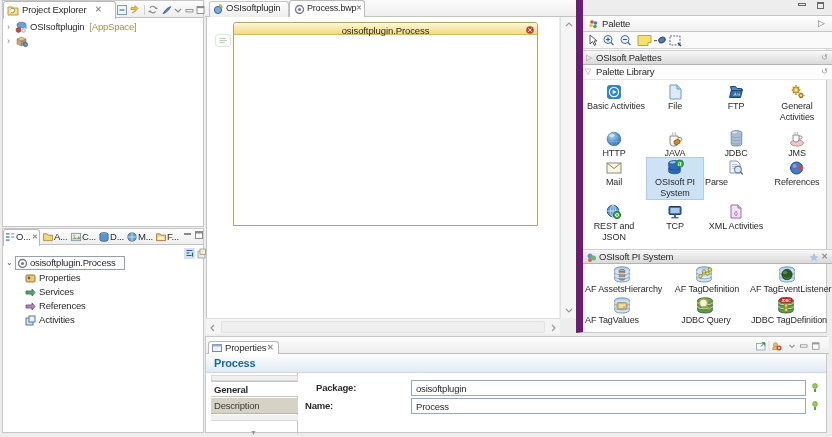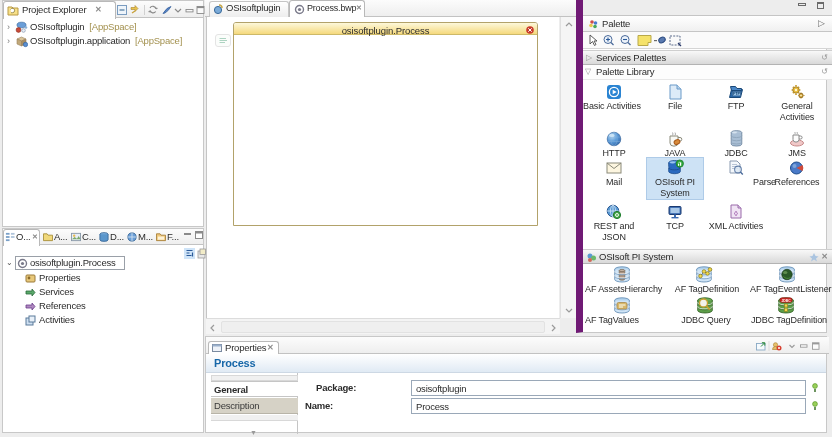--- a/index.html
+++ b/index.html
@@ -52,21 +52,20 @@
           <circle cx="11" cy="6.5" r="1.3" fill="#8ab0d8"></circle>
         </svg>
     <div class="abs txt" style="left:27px; top:20px;">OSIsoftplugin&nbsp; <span style="color:#a3914f;">[AppSpace]</span></div>
     <div class="abs" style="left:4px; top:35px; color:#7a7a7a; font-size:9px;">›</div>
     <svg class="abs" style="left:12px; top:34px;" width="13" height="13" viewBox="0 0 13 13">
           <path d="M2 4 l4.5 -2 4.5 2 -4.5 2 z" fill="#d8c49a" stroke="#9a825a" stroke-width="0.6"></path>
           <path d="M2 4 v5 l4.5 2 v-5 z" fill="#c0a87a" stroke="#9a825a" stroke-width="0.6"></path>
           <path d="M11 4 v5 l-4.5 2 v-5 z" fill="#a88e62" stroke="#9a825a" stroke-width="0.6"></path>
           <circle cx="10.5" cy="9.5" r="2.2" fill="#5a8fd0" stroke="#2a5a9a" stroke-width="0.6"></circle>
         </svg>
-    <div class="abs txt" style="left:27px; top:34px;">OSIsoftplugin.application&nbsp; <span style="color:#a3914f;">[AppSpace]</span></div>
   </div>
 
   <div class="abs" style="left:0; top:228px; width:202px; height:205px; border:1px solid #c8c8c8; background:#fff;">
     <div class="abs tabbar" style="left:0; top:0; width:200px; height:16px;"></div>
     <div class="abs seltab" style="left:0; top:0; width:37px; height:17px;"></div>
     <svg class="abs" style="left:2px; top:3px;" width="10" height="10" viewBox="0 0 11 11">
           <rect x="1" y="1" width="4" height="2" fill="#7aa0c8"></rect>
           <rect x="1" y="4.5" width="4" height="2" fill="#7aa0c8"></rect>
           <rect x="1" y="8" width="4" height="2" fill="#7aa0c8"></rect>
           <rect x="6.5" y="1" width="4" height="2" fill="#b0c4da"></rect>
@@ -222,38 +221,38 @@
       <path d="M50 2.5 h13 v7 l-3 0 0 3 -10 -0 z" fill="#f5e26a" stroke="#b8a84a" transform="translate(0,-1)"></path>
       <rect x="66" y="6" width="3" height="1.2" fill="#6a6a6a"></rect>
       <ellipse cx="74" cy="6" rx="3.4" ry="2.6" fill="#5a7ab0" stroke="#2a4a80" transform="rotate(-30 74 6)"></ellipse>
       <rect x="82" y="2" width="10" height="9" fill="none" stroke="#5a6a8a" stroke-dasharray="2 1.2" stroke-width="1"></rect>
           <path d="M90 9 l3 3" stroke="#2a3a6a" stroke-width="1.2"></path>
     </svg>
   </div>
 
   <div class="abs hdr" style="left:0; top:50px; width:249px; height:15px;">
     <div class="abs" style="left:3px; top:2px; color:#9a9a9a; font-size:8px;">▷</div>
-    <div class="abs txt" style="left:13px; top:1px;">Services Palettes</div>
+    <div class="abs txt" style="left:13px; top:1px;">OSIsoft Palettes</div>
     <div class="abs" style="right:4px; top:2px; color:#9a9a9a; font-size:8px;">↺</div>
   </div>
 
   <div class="abs" style="left:0; top:65px; width:249px; height:15px; background:#fdfdfd; border-bottom:1px solid #e8e8e8;">
     <div class="abs" style="left:2px; top:2px; color:#9a9a9a; font-size:8px;">▽</div>
     <div class="abs txt" style="left:13px; top:1px;">Palette Library</div>
     <div class="abs" style="right:4px; top:2px; color:#9a9a9a; font-size:8px;">↺</div>
   </div>
 
   <div class="abs" style="left:63px; top:157px; width:58px; height:43px; background:#cde2f5; border:1px solid #aecbe8;"></div>
 
   <svg class="abs" style="left:23px; top:84px;" width="16" height="16" viewBox="0 0 16 16">
         <rect x="1" y="1" width="14" height="14" rx="3" fill="#2a84d2"></rect>
         <circle cx="8" cy="8" r="4.6" fill="none" stroke="#fff" stroke-width="1.3"></circle>
         <path d="M6.7 5.8 l4 2.2 -4 2.2 z" fill="#fff"></path>
       </svg>
-  <div class="abs small" style="left:0px; top:101px; width:62px; text-align:left;">Basic Activities</div>
+  <div class="abs small" style="left:0px; top:101px; width:62px; text-align:right;">Basic Activities</div>
   <svg class="abs" style="left:84px; top:84px;" width="16" height="16" viewBox="0 0 16 16">
         <path d="M3 1 h7 l4 4 v10 H3 z" fill="#ddebf8" stroke="#6a9ac8"></path>
         <path d="M10 1 l0 4 4 0" fill="#b8d4ee" stroke="#6a9ac8"></path>
       </svg>
   <div class="abs small" style="left:61px; top:101px; width:62px; text-align:center;">File</div>
   <svg class="abs" style="left:145px; top:84px;" width="16" height="16" viewBox="0 0 16 16">
         <path d="M1.5 13.5 l2 -8 h11 l-2 8 z" fill="#2a68a8" stroke="#1a4878"></path>
         <path d="M2.5 2.5 h5 l1.5 2 h4.5 v2 h-10 z" fill="#4a88c8" stroke="#1a4878"></path>
         <rect x="4.5" y="7.5" width="8" height="4.4" fill="#9ac4e8" stroke="#2a5888" stroke-width="0.6"></rect>
         <text x="8.5" y="11" font-size="3.8" fill="#0a3a6a" text-anchor="middle" font-family="Liberation Sans" font-weight="bold">FTP</text>
@@ -321,21 +320,21 @@
         <rect x="11" y="4.6" width="1.2" height="2.2" fill="#fff"></rect>
         <rect x="13" y="3.6" width="1.2" height="3.2" fill="#fff"></rect>
       </svg>
   <div class="abs small" style="left:61px; top:177px; width:62px; text-align:center;">OSIsoft PI<br>System</div>
   <svg class="abs" style="left:145px; top:160px;" width="16" height="16" viewBox="0 0 16 16">
         <path d="M2 1 h7 l3 3 v9 H2 z" fill="#f4f8fc" stroke="#8a9ab0"></path>
         <path d="M4 4.5 h5 M4 6.5 h6 M4 8.5 h6" stroke="#aab8cc" stroke-width="0.8"></path>
         <circle cx="10" cy="9.5" r="3.4" fill="#dce8f4" opacity="0.8" stroke="#4a6a9a" stroke-width="1.1"></circle>
         <path d="M12.4 12 l2.4 2.4" stroke="#4a6a9a" stroke-width="1.4"></path>
       </svg>
-  <div class="abs small" style="left:131px; top:177px; width:62px; text-align:right;">Parse</div>
+  <div class="abs small" style="left:122px; top:177px; width:62px; text-align:left;">Parse</div>
   <svg class="abs" style="left:206px; top:160px;" width="16" height="16" viewBox="0 0 16 16">
         <circle cx="7.5" cy="8" r="6" fill="#4a7ac8" stroke="#1a4a8a"></circle>
         <path d="M7.5 8 L13.5 5 a6 6 0 0 1 0 6 z" fill="#d04a3a"></path>
         <circle cx="5.5" cy="6" r="2" fill="#8ab0e0" opacity="0.8"></circle>
       </svg>
   <div class="abs small" style="left:183px; top:177px; width:62px; text-align:center;">References</div>
 
   <svg class="abs" style="left:23px; top:204px;" width="16" height="16" viewBox="0 0 16 16">
         <circle cx="7" cy="7" r="5.8" fill="#5a9ad4" stroke="#2a5a94"></circle>
         <path d="M1.2 7 h11.6 M7 1.2 v11.6" stroke="#cfe2f2" stroke-width="0.9"></path>

